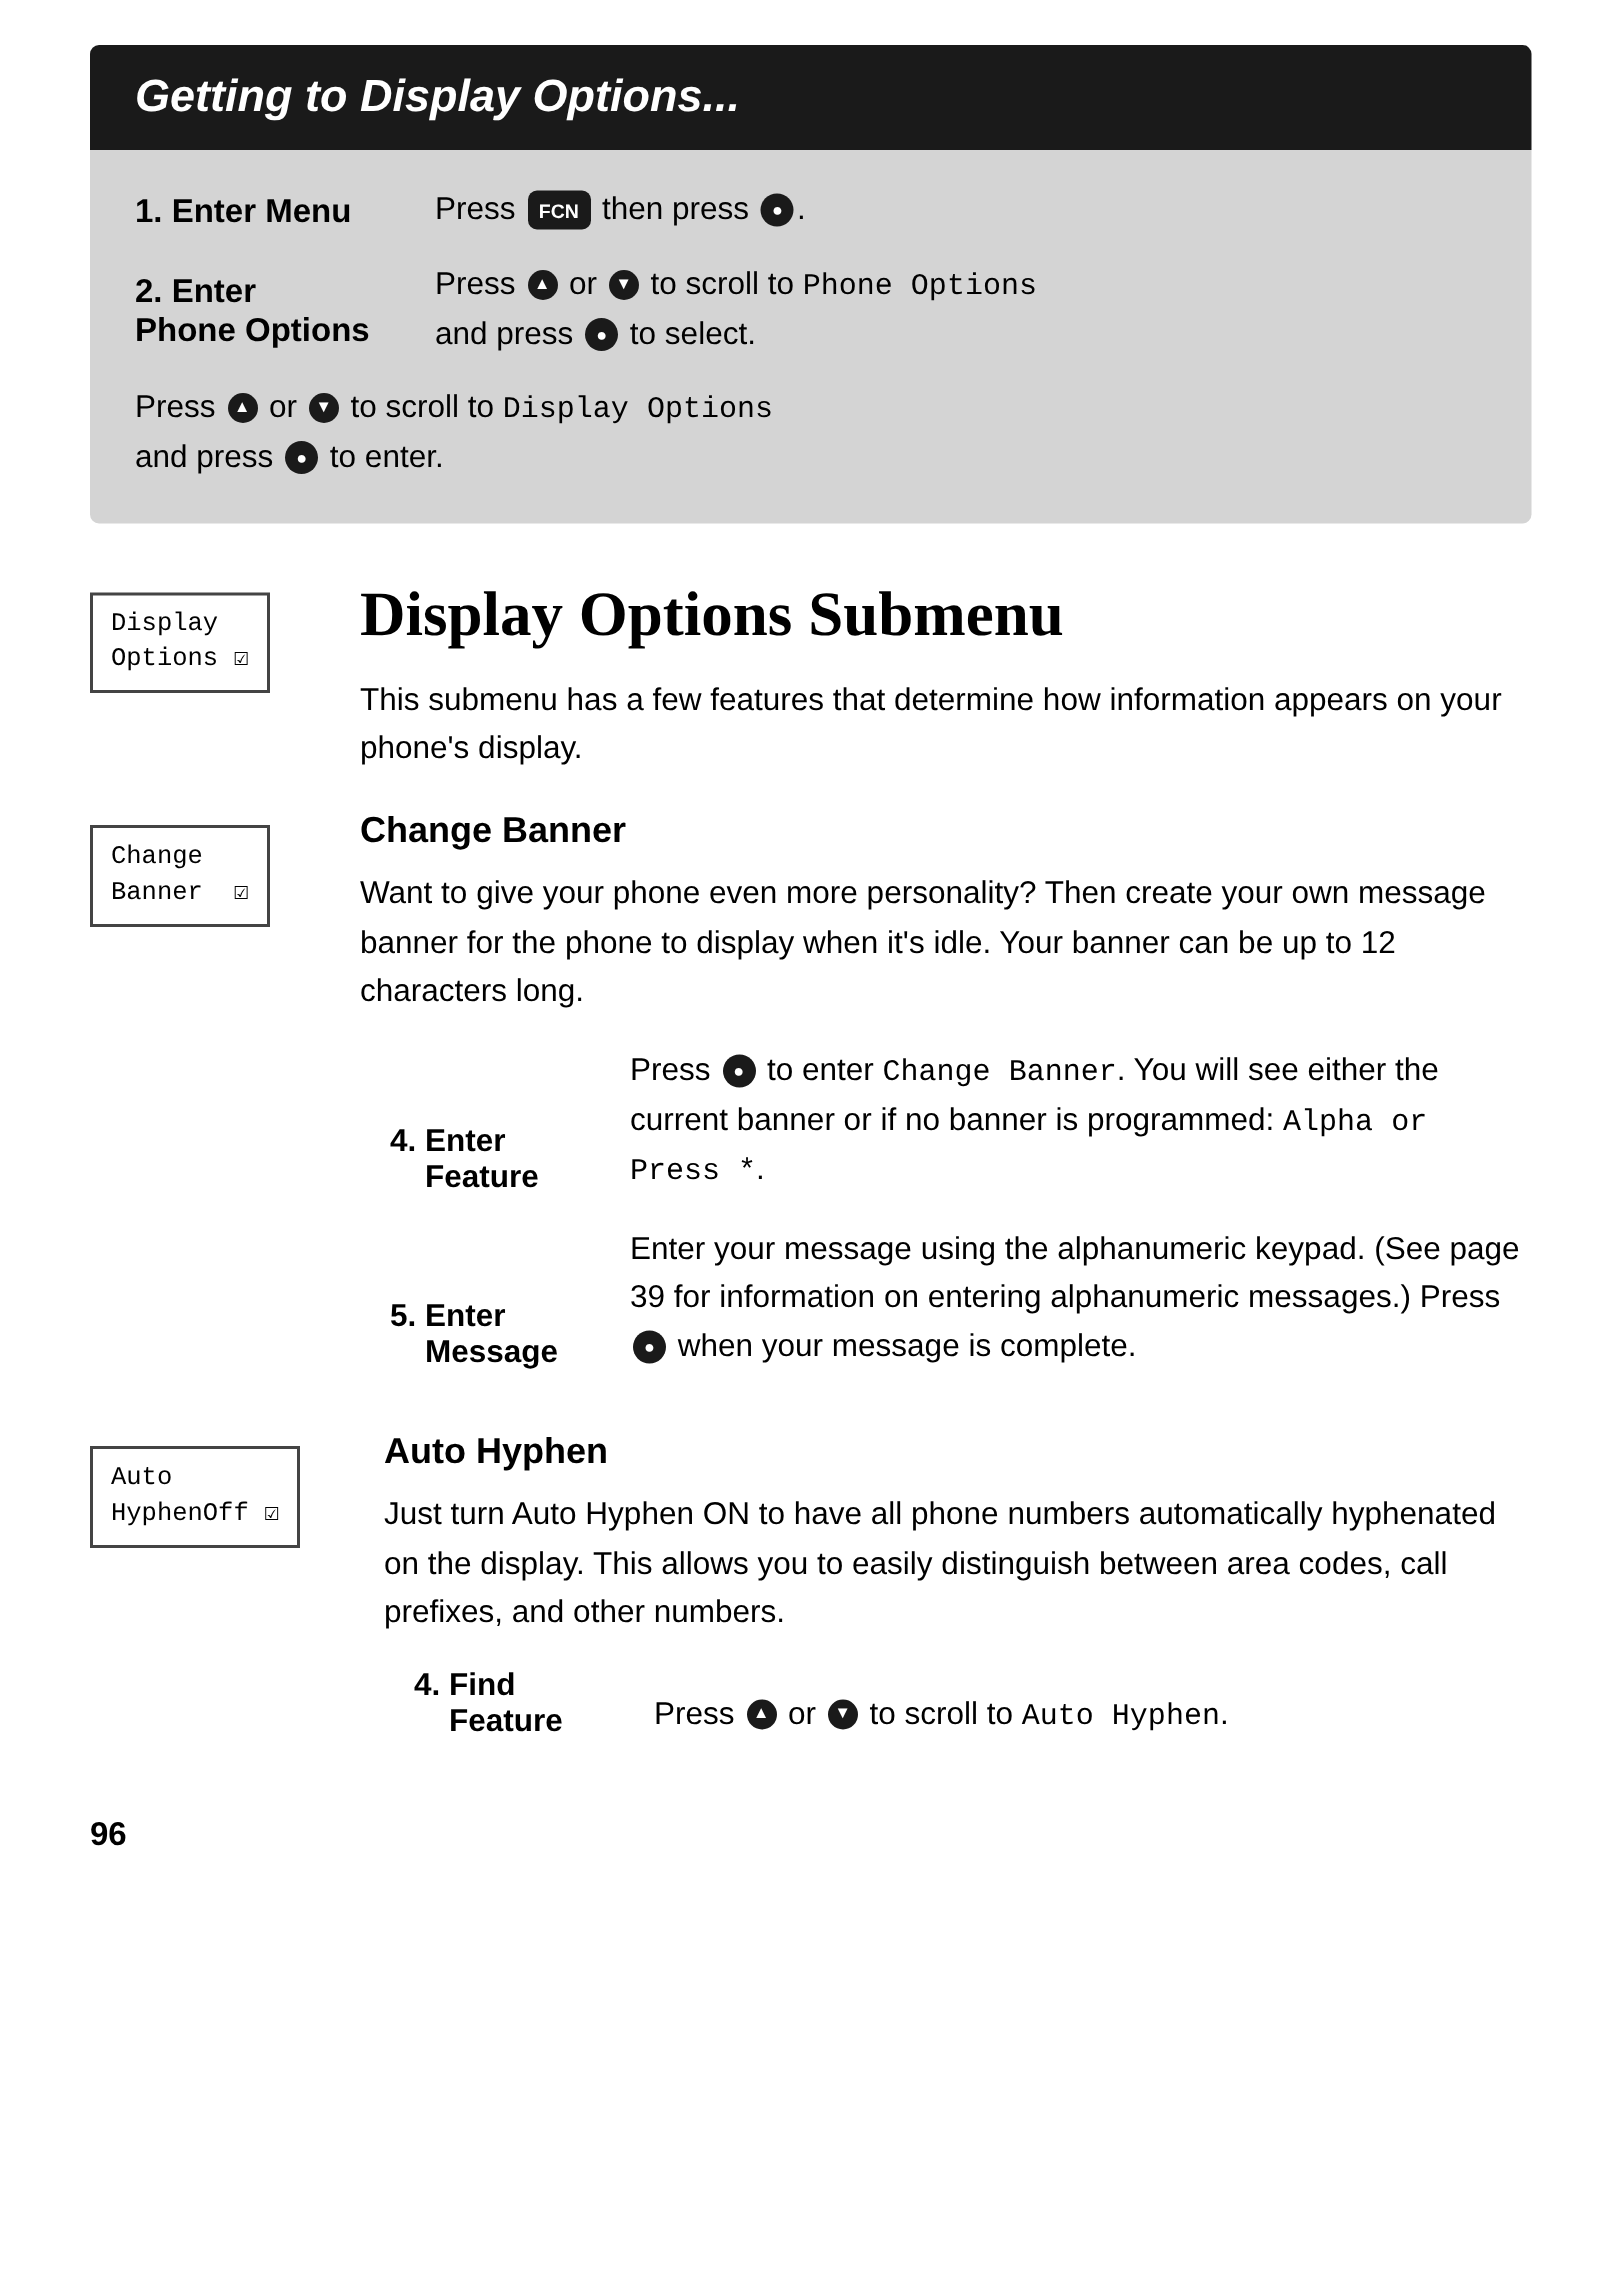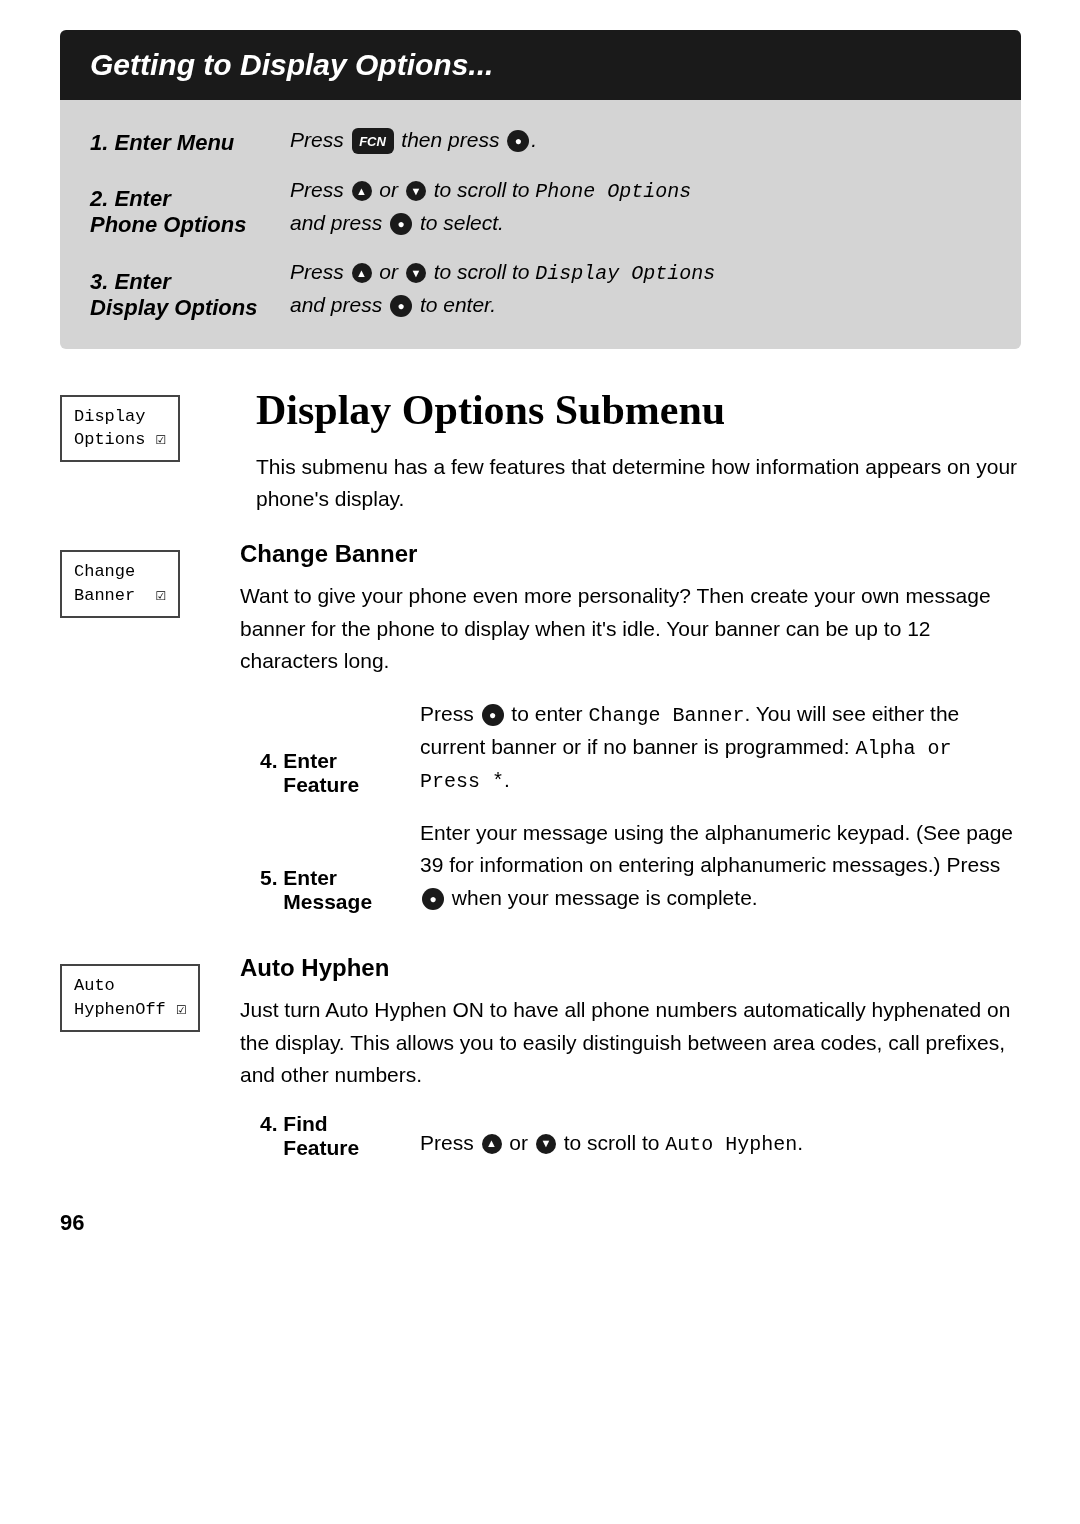--- a/index.html
+++ b/index.html
@@ -37,23 +37,22 @@
     
     .steps-section {
       background: #d4d4d4;
       padding: 24px 30px 28px 30px;
       margin-bottom: 36px;
       border-radius: 0 0 6px 6px;
     }
 
     .step-row {
       display: flex;
-      align-items: flex-end;
+      align-items: center;
       margin-bottom: 18px;
-      font-style: italic;
     }
     .step-row:last-child { margin-bottom: 0; }
 
     .step-label {
       min-width: 200px;
       font-size: 22px;
       font-weight: bold;
       padding-top: 2px;
     }
 
@@ -208,21 +207,21 @@
 
     
     .page-number {
       font-size: 22px;
       font-weight: bold;
       margin-top: 20px;
     }
 
     .full-layout {
       display: flex;
-      gap: 16px;
+      gap: 0;
     }
 
     .left-sidebar {
       width: 180px;
       flex-shrink: 0;
       padding-top: 10px;
     }
 
     .right-content {
       flex: 1;
@@ -264,23 +263,20 @@
       <div class="step-label">
         <span>2. </span><span>Enter<br><strong>Phone Options</strong></span>
       </div>
       <div class="step-content">
         Press <span class="arrow-up"></span> or <span class="arrow-down"></span> to scroll to <span class="mono">Phone Options</span><br>
         and press <span class="select-btn"></span> to select.
       </div>
     </div>
 
     <div class="step-row">
-      <div class="step-label">
-        <span>3. </span><span>Enter<br><strong>Display Options</strong></span>
-      </div>
       <div class="step-content">
         Press <span class="arrow-up"></span> or <span class="arrow-down"></span> to scroll to <span class="mono">Display Options</span><br>
         and press <span class="select-btn"></span> to enter.
       </div>
     </div>
 
   </div>
 
   <div class="full-layout">
 
@@ -323,21 +319,21 @@
       <div class="content-step">
         <div class="content-step-label"><strong>5. Enter<br>&nbsp;&nbsp;&nbsp;&nbsp;Message</strong></div>
         <div class="content-step-text">
           Enter your message using the alphanumeric keypad. (See page 39 for information on entering alphanumeric messages.) Press <span class="select-btn"></span> when your message is complete.
         </div>
       </div>
 
     </div>
   </div>
 
-  <div style="display:flex; gap:0; margin-top:20px;">
+  <div style="display:flex; gap:16px; margin-top:20px;">
     <div class="left-sidebar">
       <div class="screen-box">
         Auto<br>HyphenOff ☑
       </div>
     </div>
     <div style="flex:1;">
       <div class="subsection-title">Auto Hyphen</div>
       <p class="subsection-text">Just turn Auto Hyphen ON to have all phone numbers automatically hyphenated on the display. This allows you to easily distinguish between area codes, call prefixes, and other numbers.</p>
 
       <div class="content-step">

